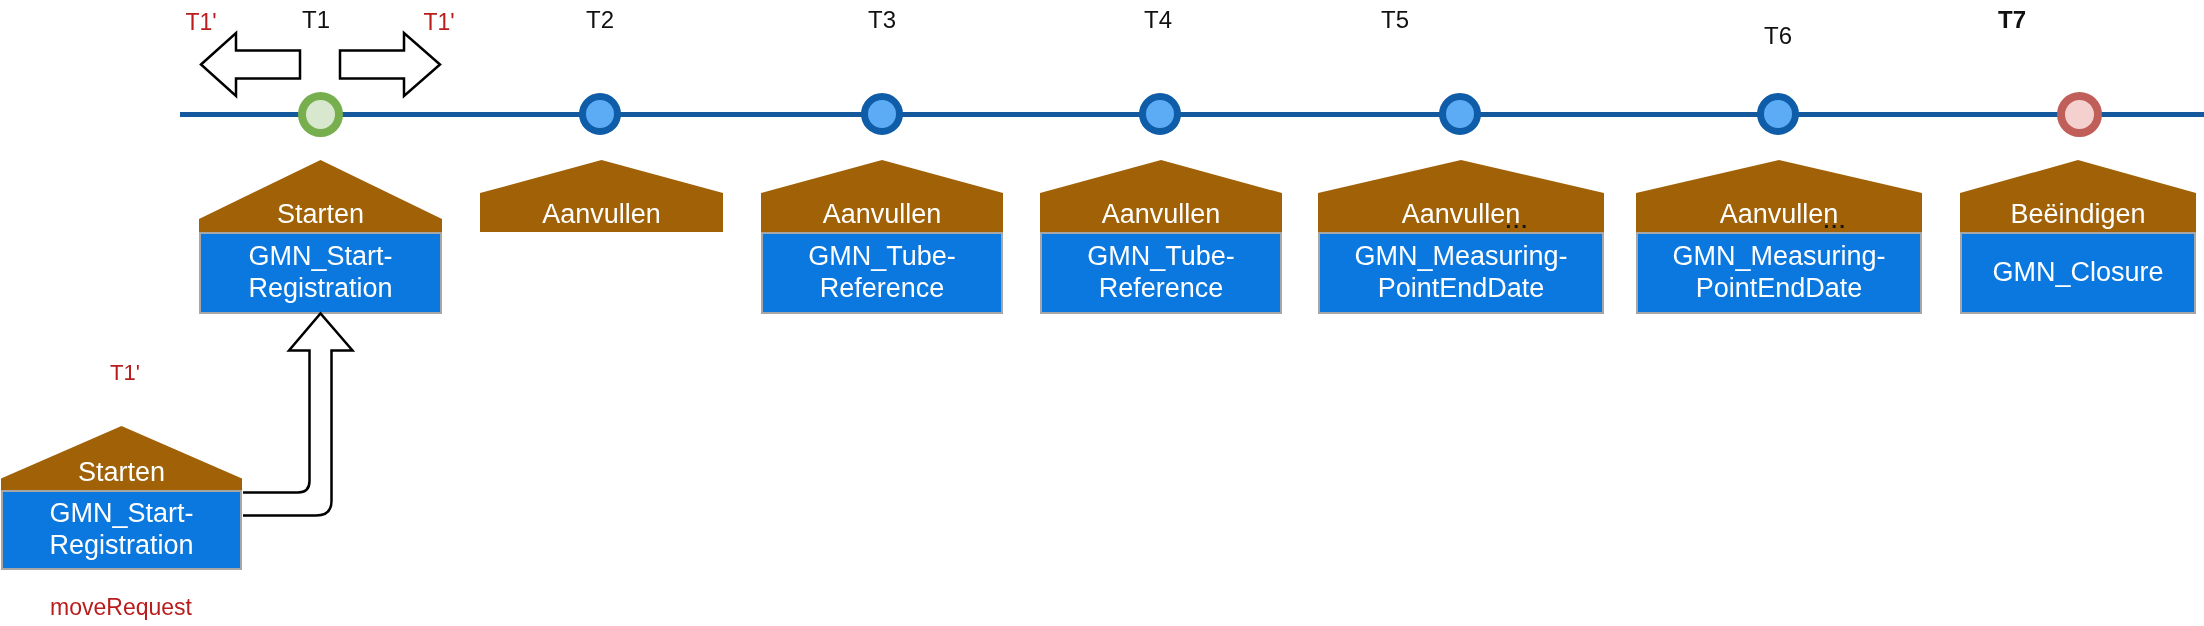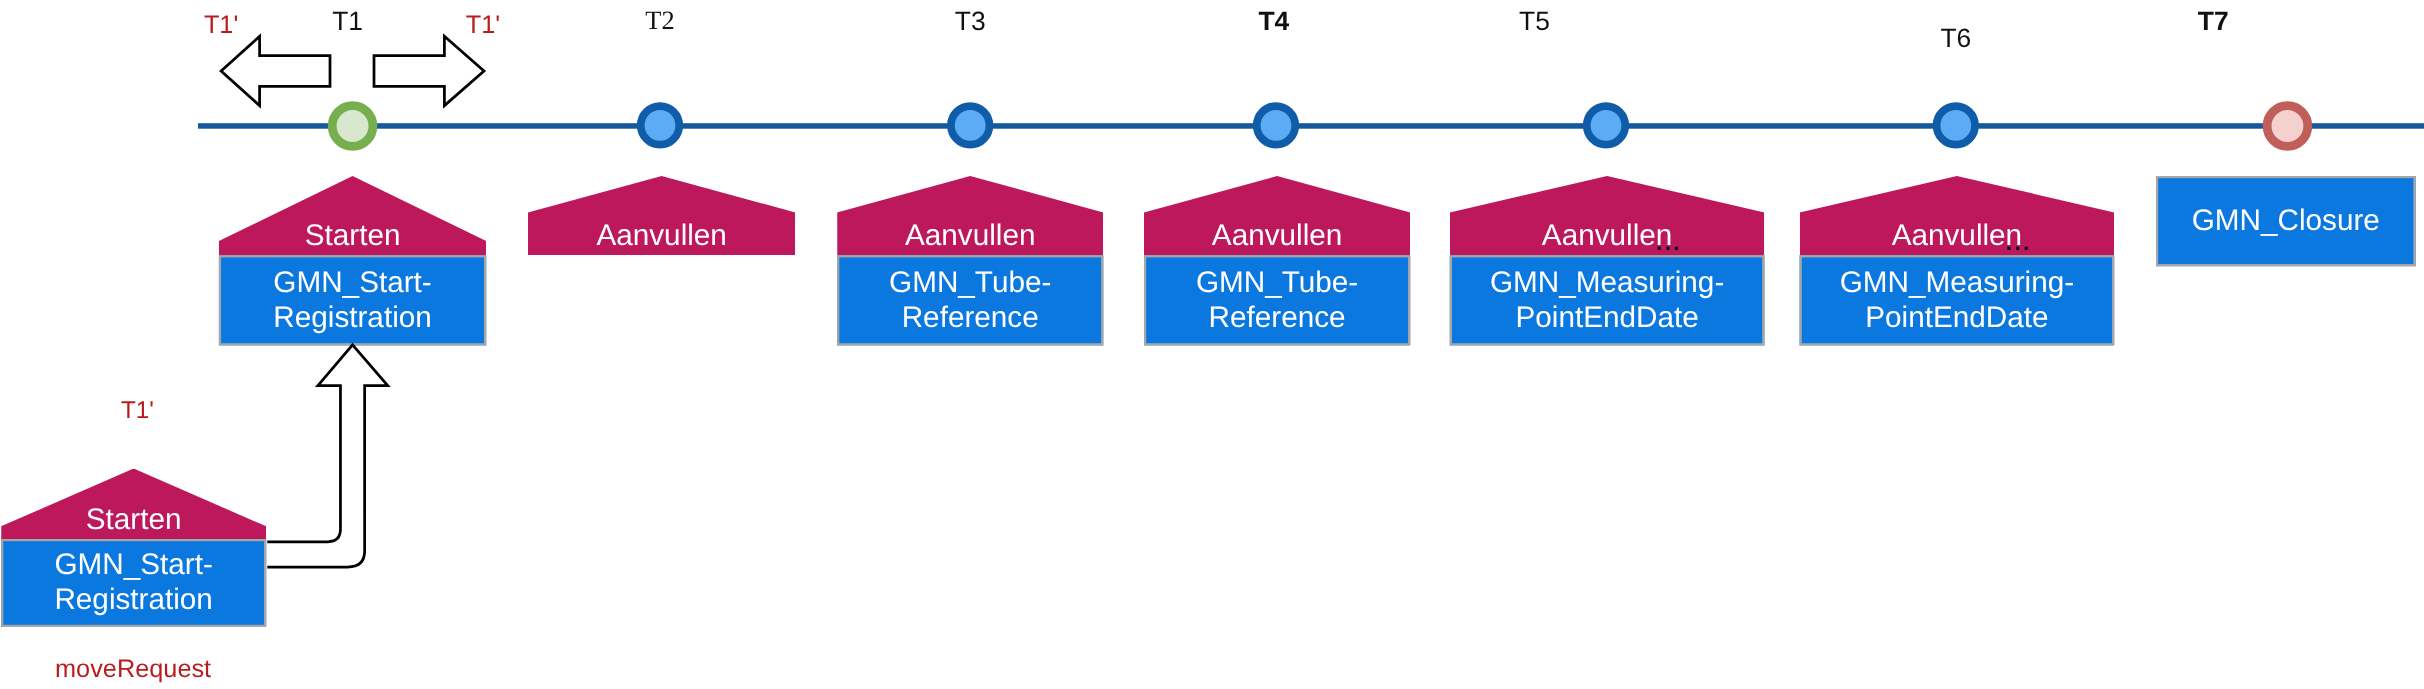--- a/index.html
+++ b/index.html
@@ -16,21 +16,21 @@
   .node{position:absolute;border-radius:50%;box-sizing:border-box;}
   .node-mid{width:42px;height:42px;top:93px;border:7px solid #0F5CA8;background:#5CACF5;}
   .node-start{width:45px;height:45px;top:92px;border:8px solid #77AE4E;background:#D8E8CE;}
   .node-end{width:45px;height:45px;top:92px;border:8px solid #C05E5A;background:#F4D0CF;}
   
   .tlabel{position:absolute;top:6px;width:90px;text-align:center;font-size:24px;color:#111;}
   .small-label{position:absolute;text-align:center;font-size:23px;color:#b91c1c;}
   
   .house{position:absolute;}
   .roof{
-    background:#be185d;height:72px;
+    background:#a16207;height:72px;
     clip-path:polygon(0 46%, 50% 0, 100% 46%, 100% 100%, 0 100%);
     display:flex;align-items:flex-end;justify-content:center;
     color:#fff;font-size:27px;padding-bottom:2px;box-sizing:border-box;
     position:relative;
   }
   .roof.steep{clip-path:polygon(0 82%, 50% 0, 100% 82%, 100% 100%, 0 100%);}
   .hbody{
     background:#0B78E0;border:2px solid #A6A6A6;box-sizing:border-box;
     color:#fff;font-size:27px;line-height:1.18;
     display:flex;flex-direction:column;align-items:center;justify-content:center;
@@ -44,23 +44,23 @@
   .overlay-svg{position:absolute;left:0;top:0;pointer-events:none;}
 </style>
 </head>
 <body>
 
 <div id="stage">
 
   <div class="tl-line"></div>
 
   <div class="tlabel" style="left:271px;">T1</div>
-  <div class="tlabel" style="left:555px;font-family:Liberation Serif, serif;">T2</div>
+  <div class="tlabel" style="left:555px;">T2</div>
   <div class="tlabel" style="left:837px;">T3</div>
-  <div class="tlabel" style="left:1113px;font-weight:bold;">T4</div>
+  <div class="tlabel" style="left:1113px;">T4</div>
   <div class="tlabel" style="left:1350px;">T5</div>
   <div class="tlabel" style="left:1733px;margin-top:16px;">T6</div>
   <div class="tlabel" style="left:1967px;font-weight:bold;">T7</div>
 
   <div class="small-label" style="left:161px;top:9px;width:80px;">T1'</div>
   <div class="small-label" style="left:399px;top:9px;width:80px;">T1'</div>
 
   <div class="node node-start" style="left:298px;"></div>
   <div class="node node-mid" style="left:579px;"></div>
   <div class="node node-mid" style="left:861px;"></div>
@@ -121,20 +121,23 @@
       <span>Aanvullen</span>
       <span class="dots">...</span>
     </div>
     <div class="hbody">
       <span>GMN_Measuring-</span>
       <span>PointEndDate</span>
     </div>
   </div>
 
   <div class="house" style="left:1960px;top:160px;width:236px;">
+    <div class="roof">
+      <span>Beëindigen</span>
+    </div>
     <div class="hbody">
       <span>GMN_Closure</span>
       <span></span>
     </div>
   </div>
 
   <div class="small-label" style="left:85px;top:360px;width:80px;font-size:22px;">T1'</div>
   <div class="house" style="left:1px;top:426px;width:241px;">
     <div class="roof steep" style="height:64px;">
       <span>Starten</span>

